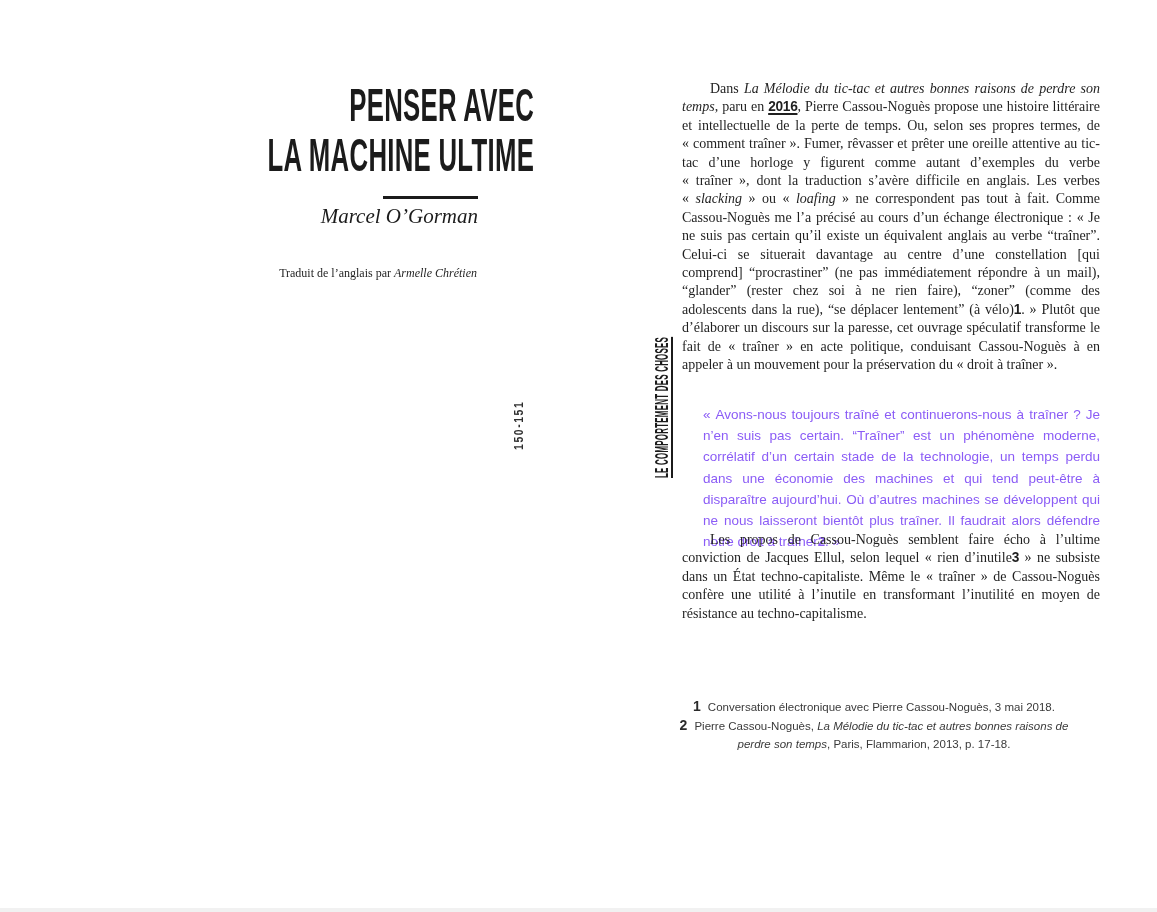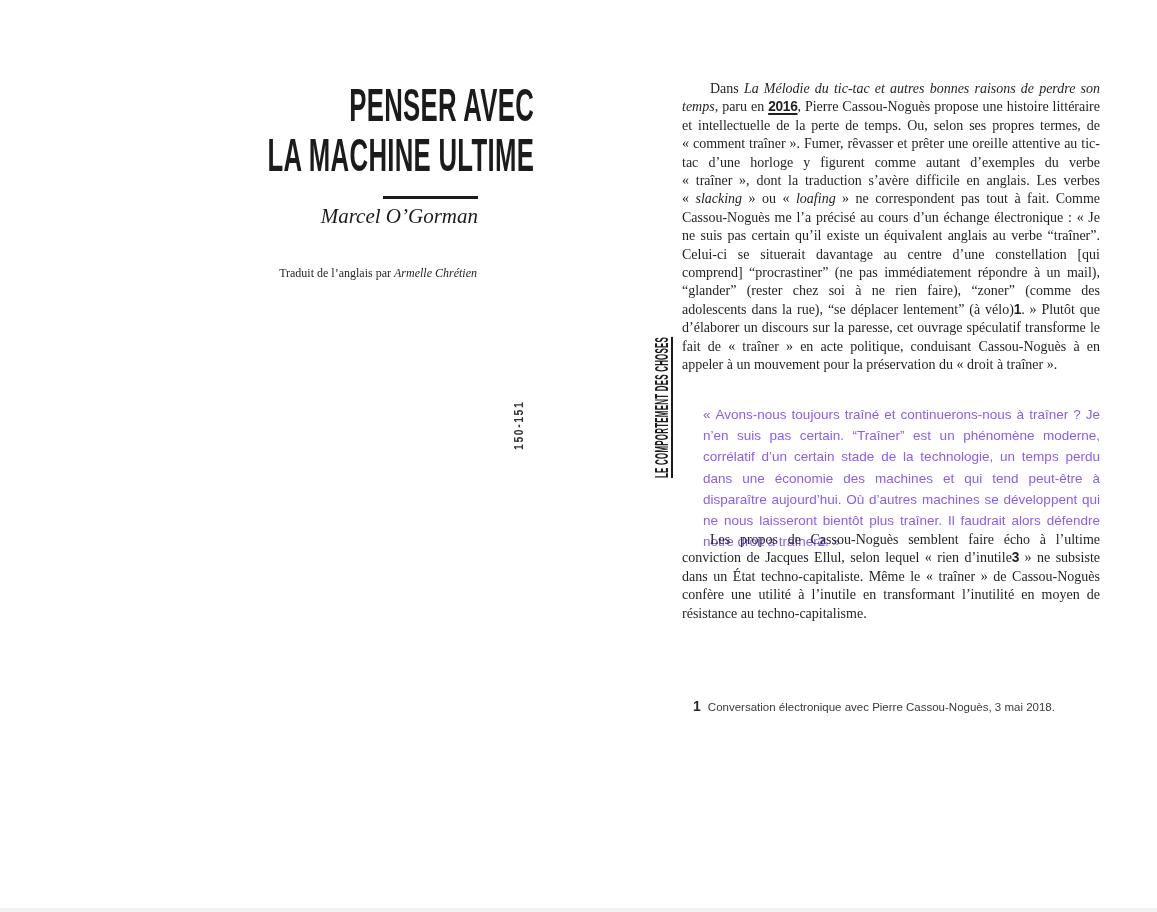--- a/index.html
+++ b/index.html
@@ -116,15 +116,16 @@
 </div>
 
 <div class="abs" id="quote-block"><span>«&nbsp;Avons-nous toujours traîné et continuerons-nous à traîner&nbsp;? Je n’en suis pas certain. “Traîner” est un phénomène moderne, corrélatif d’un certain stade de la technologie, un temps perdu dans une économie des machines et qui tend peut-être à disparaître aujourd’hui. Où d’autres machines se développent qui ne nous laisseront bientôt plus traîner. Il faudrait alors défendre notre droit à traîner</span><span class="s-n">2</span><span>.&nbsp;»</span></div>
 
 <div class="abs bodycopy" id="p23">
   <p><span>Les propos de Cassou-Noguès semblent faire écho à l’ultime conviction de Jacques Ellul, selon lequel «&nbsp;rien d’inutile</span><span class="s-n">3</span><span>&nbsp;» ne subsiste dans un État techno-capitaliste. Même le «&nbsp;traîner&nbsp;» de Cassou-Noguès confère une utilité à l’inutile en transformant l’inutilité en moyen de résistance au techno-capitalisme.</span></p>
 </div>
 
 <div class="abs" id="footnotes">
   <div class="fn"><span class="fn-num">1</span><span><span>Conversation électronique avec Pierre Cassou-Noguès, 3 mai 2018.</span></span></div>
+  <div class="fn"><span class="fn-num">2</span><span><span>Pierre Cassou-Noguès, </span><span class="s-i">La Mélodie du tic-tac et autres bonnes raisons de perdre son temps</span><span>, Paris, Flammarion, 2013, p. 17-18.</span></span></div>
 </div>
 
 <div class="abs" id="page-bottom-edge"></div>
 
 </body></html>

